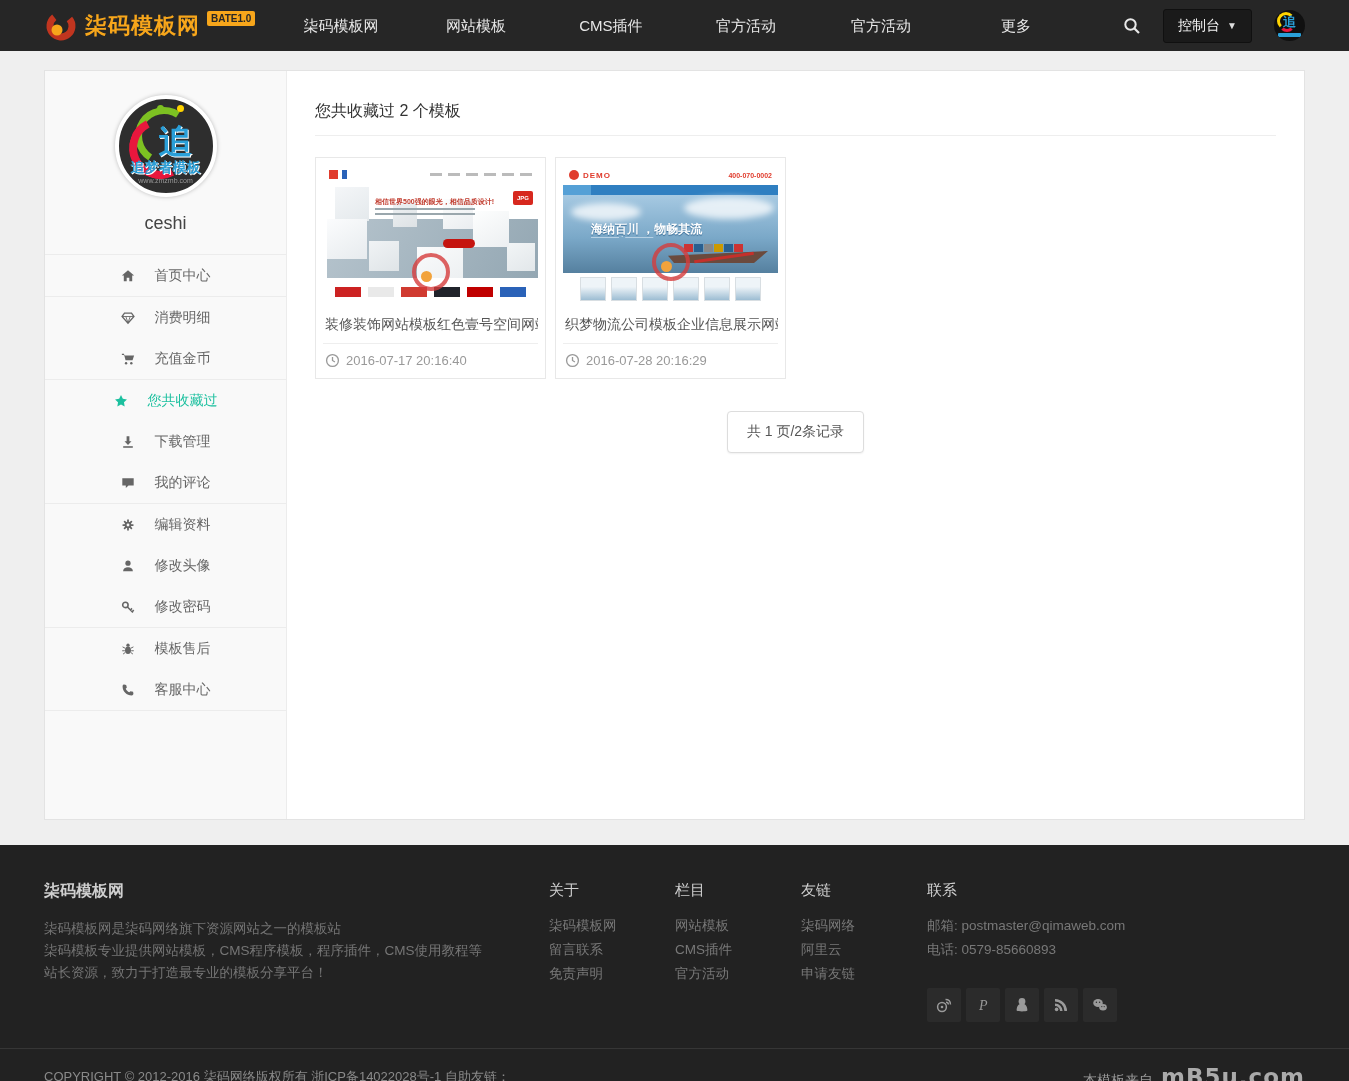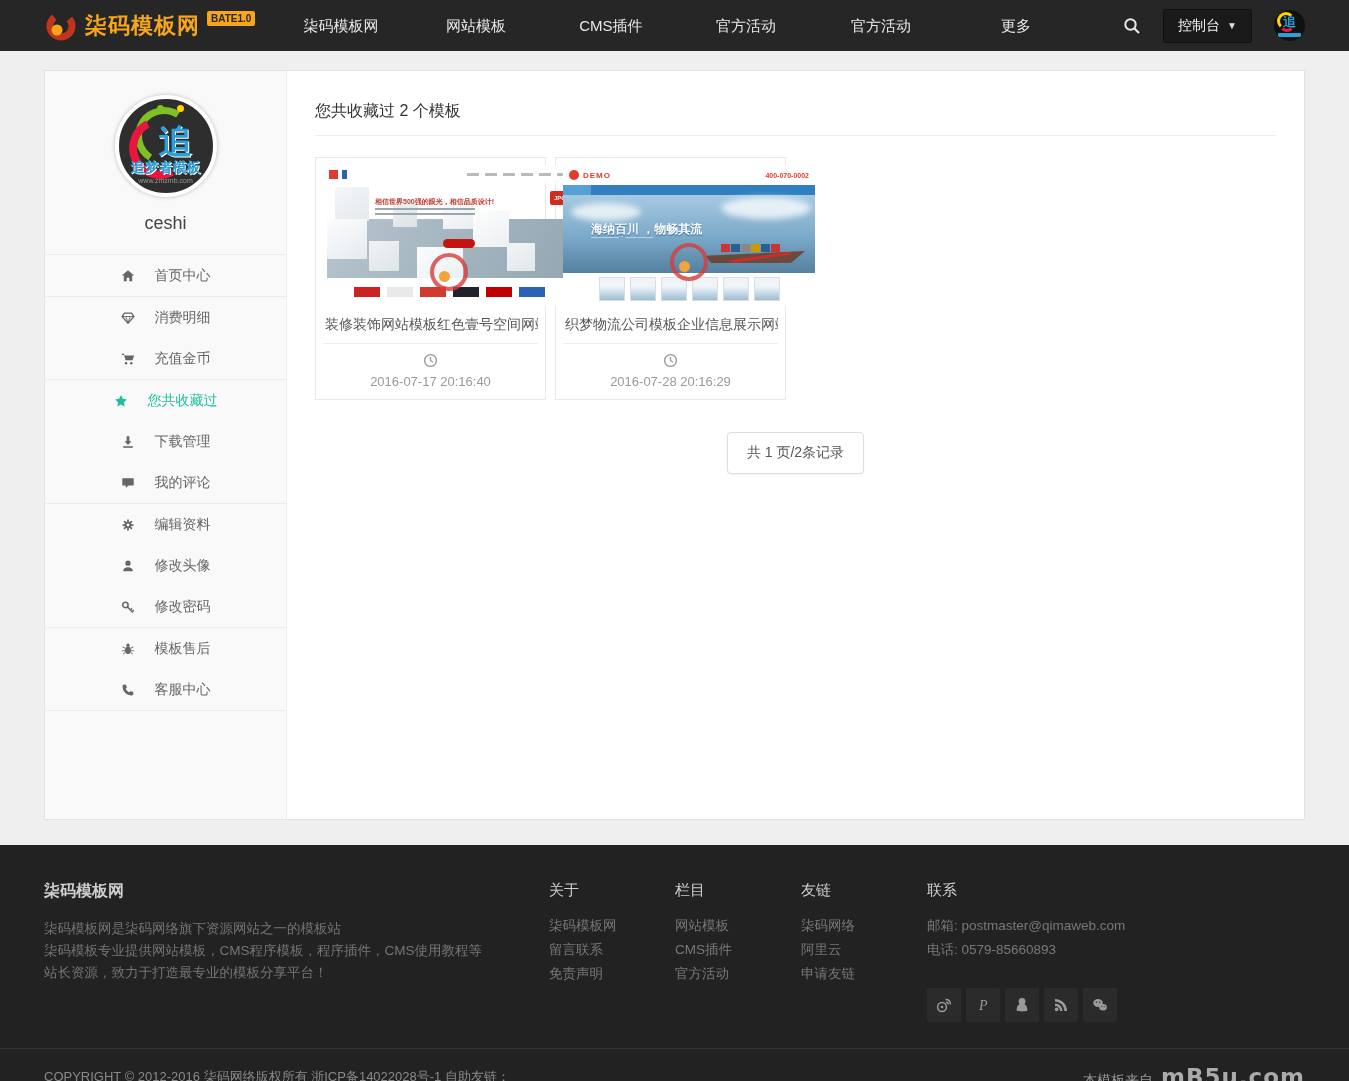--- a/index.html
+++ b/index.html
@@ -45,23 +45,23 @@
   .side-group { border-top:1px solid #ececec; padding:0; }
   .side-item { height:41px; display:flex; align-items:center; justify-content:center; gap:20px; font-size:14px; color:#666; cursor:pointer; }
   .side-item svg { flex:0 0 auto; }
   .side-item.active { color:#1cc09f; }
 
   
   .main-panel { flex:1; padding:30px 28px; }
   .panel-title { font-size:16px; font-weight:normal; color:#333; padding-bottom:13px; border-bottom:1px solid #eee; }
   .cards { display:flex; gap:9px; margin-top:21px; }
   .card { width:231px; background:#fff; border:1px solid #e8e8e8; padding:7px; }
-  .thumb { width:252px; height:140px; position:relative; overflow:hidden; cursor:pointer; }
+  .thumb { width:215px; height:140px; position:relative; overflow:hidden; cursor:pointer; }
   .card-title { font-size:14px; color:#555; padding:11px 2px 9px; border-bottom:1px solid #eee; white-space:nowrap; overflow:hidden; cursor:pointer; }
-  .card-time { display:flex; align-items:center; gap:6px; color:#999; font-size:13px; padding:9px 2px 3px;flex-direction:column; }
+  .card-time { display:flex; align-items:center; gap:6px; color:#999; font-size:13px; padding:9px 2px 3px; }
 
   
   .t1-header { height:18px; background:#fff; display:flex; align-items:center; padding:0 6px; gap:4px; }
   .t1-logo1 { width:9px; height:9px; background:#e03c2d; }
   .t1-logo2 { width:5px; height:9px; background:#2a62b8; }
   .t1-navdots { margin-left:auto; display:flex; gap:6px; }
   .t1-navdots i { width:12px; height:3px; background:#bbb; }
   .t1-hero { height:95px; position:relative;
     background-image:
       linear-gradient(150deg,#fbfcfd,#e7ebee), linear-gradient(150deg,#f0f3f5,#dfe4e7),

